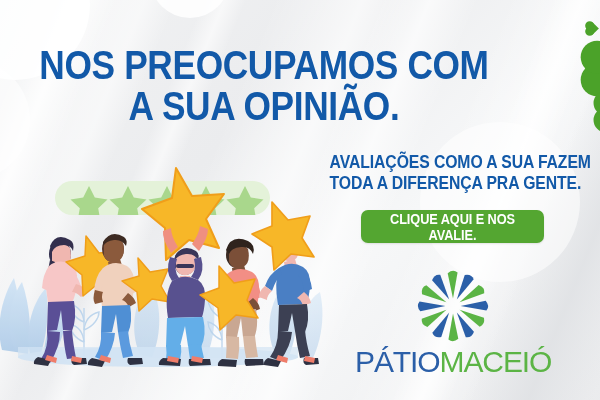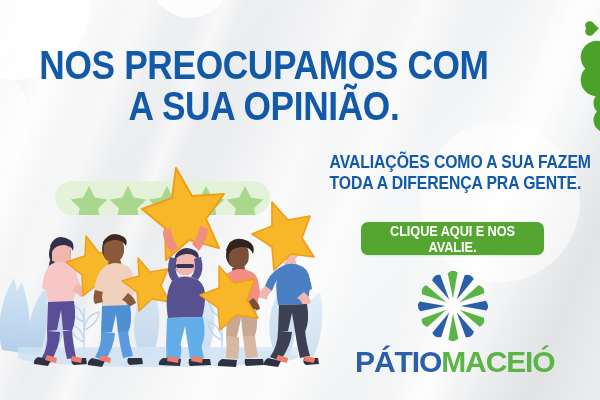--- a/index.html
+++ b/index.html
@@ -97,21 +97,21 @@
     font-size: 17.5px;
     line-height: 1.2;
     letter-spacing: -0.1px;
     transform: scaleX(0.9);
     transform-origin: 50% 0;
     white-space: nowrap;
   }
   .cta {
     position: absolute;
     left: 361px;
-    top: 222px;
+    top: 210px;
     width: 183px;
     height: 33px;
     border: none;
     border-radius: 7px;
     background: #54a631;
     color: #ffffff;
     font-family: "Liberation Sans", sans-serif;
     font-weight: bold;
     font-size: 14.5px;
     letter-spacing: -0.1px;
@@ -121,21 +121,21 @@
   }
   .cta span { display: inline-block; transform: scaleX(0.88); }
 
   
   .logo { position: absolute; left: 355px; top: 268px; width: 196px; text-align: center; }
   .logo-mark { width: 78px; height: 76px; margin: 0 auto; display: block; }
   .logo-shopping {
     font-size: 7.5px; font-weight: bold; color: #8d9196;
     letter-spacing: 5.2px; margin-top: 1px; padding-left: 5px;
   }
-  .logo-word { margin-top: 1px; font-size: 30px; font-weight: bold; letter-spacing: -1.1px; }
+  .logo-word { margin-top: 1px; font-size: 30px; font-weight: normal; letter-spacing: -1.1px; }
   .logo-word .p { color: #2b5fa8; }
   .logo-word .m { color: #5bb445; }
 
   
   .illus { position: absolute; left: 0; top: 150px; width: 330px; height: 250px; }
   .illus svg { display: block; }
 
   
   .star-pill { position: absolute; left: 55px; top: 181px; width: 215px; height: 34px; }
 </style>

